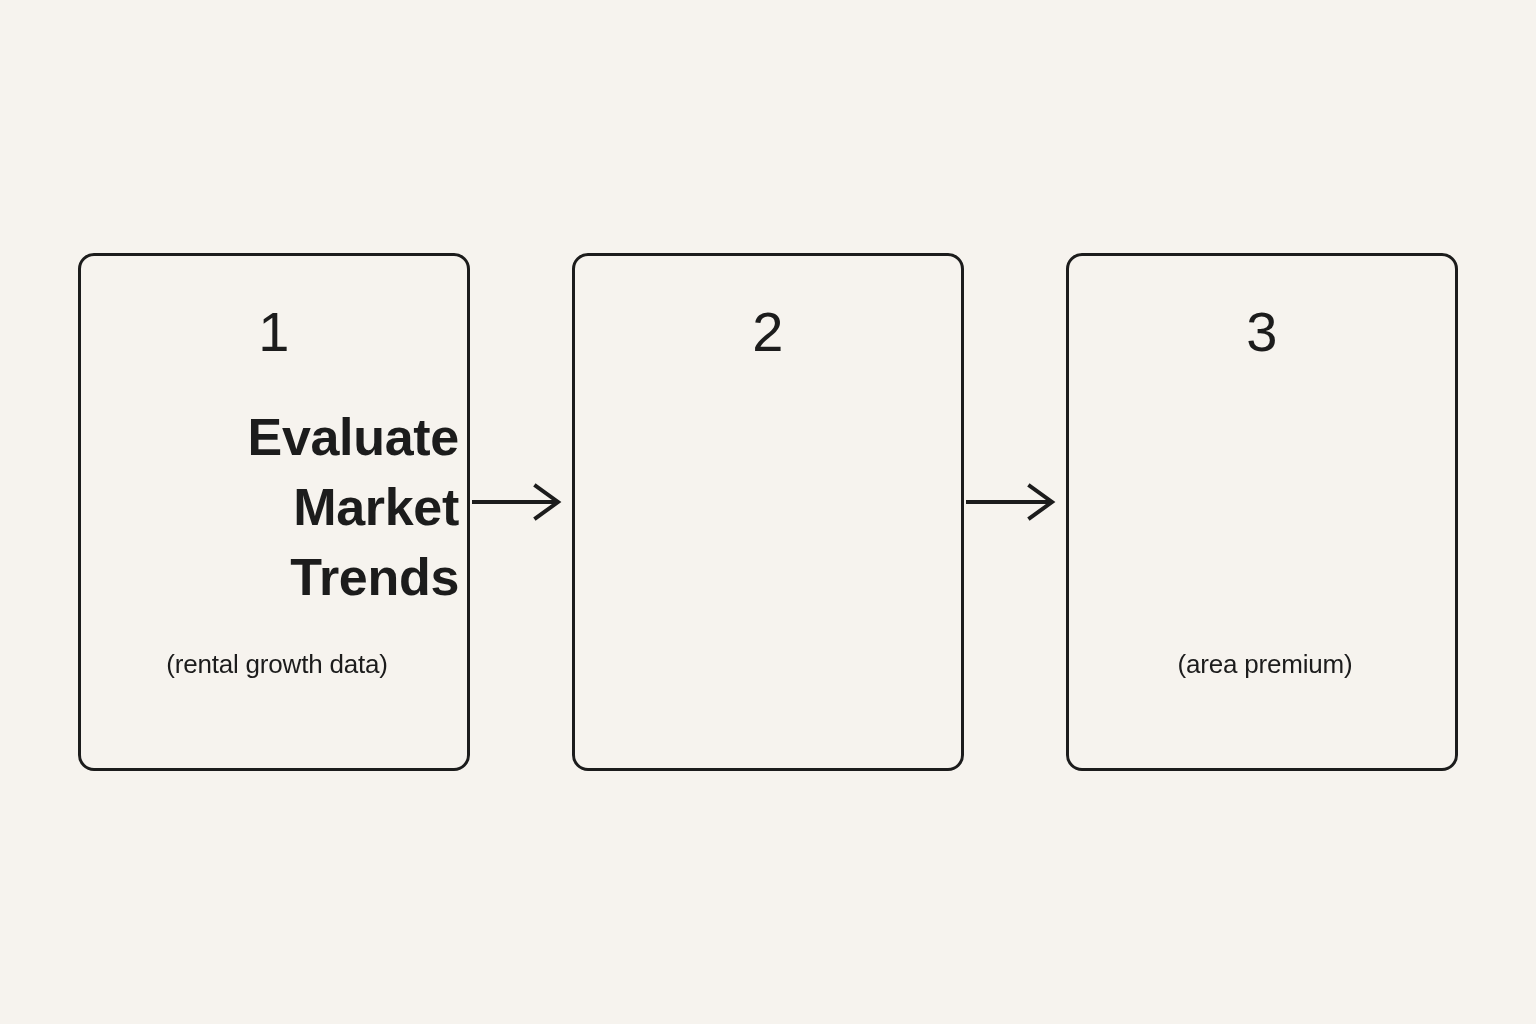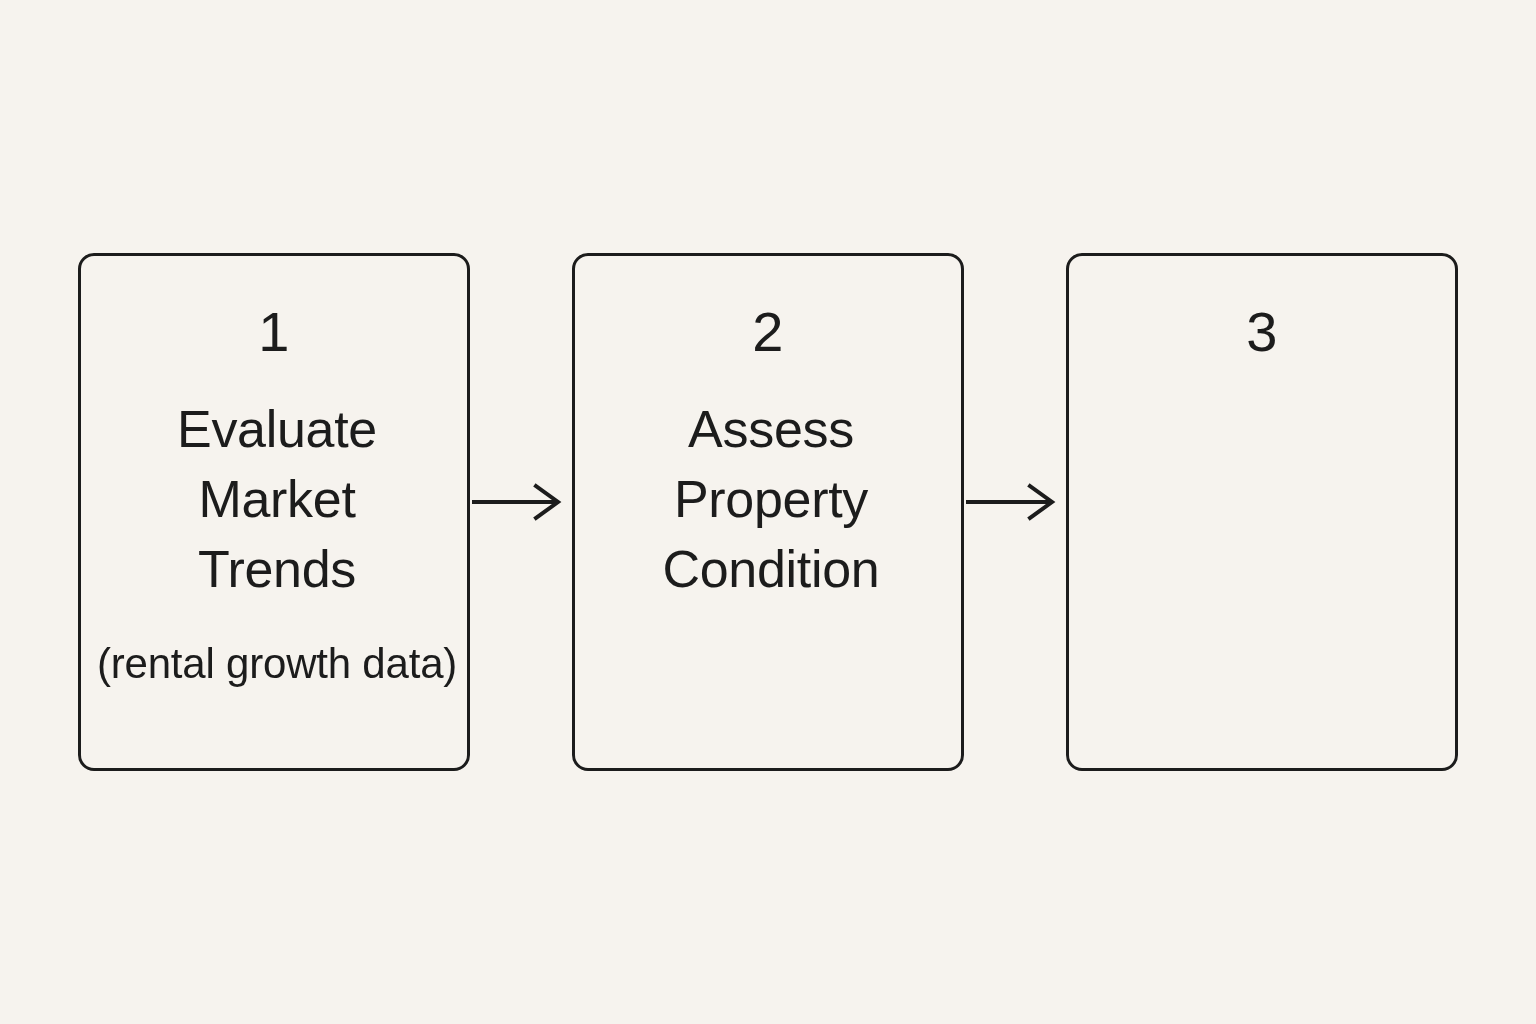--- a/index.html
+++ b/index.html
@@ -45,39 +45,39 @@
     text-align: center;
     font-size: 56px;
     font-weight: 400;
     line-height: 1;
     color: #1C1C1C;
     letter-spacing: 0.5px;
   }
 
   .step-title {
     position: absolute;
-    top: 138px;
+    top: 146px;
     left: 14px;
     width: 364px;
-    text-align: center;
+    text-align: right;
     font-size: 52px;
-    font-weight: 400;
+    font-weight: 700;
     line-height: 70px;
     color: #1C1C1C;
     letter-spacing: -0.3px;
     white-space: pre-line;
   }
 
   .step-subtitle {
     position: absolute;
     top: 380px;
     left: 14px;
     width: 364px;
     text-align: center;
-    font-size: 42px;
+    font-size: 26px;
     font-weight: 400;
     line-height: 56px;
     color: #1C1C1C;
     letter-spacing: -0.2px;
   }
 
   
   .connector-arrow {
     position: absolute;
     top: 478px;
@@ -107,29 +107,27 @@
 
   <div class="connector-arrow" id="connector-arrow-1">
     <svg viewBox="0 0 96 48" xmlns="http://www.w3.org/2000/svg">
       <path d="M 2 24 L 86 24" stroke="#1C1C1C" stroke-width="4" fill="none"></path>
       <path d="M 66 8 L 88 24 L 66 40" stroke="#1C1C1C" stroke-width="4" fill="none" stroke-linecap="square" stroke-linejoin="miter"></path>
     </svg>
   </div>
 
   <div class="step-box" id="step-box-2">
     <div class="step-number">2</div>
-    <div class="step-title">Assess
-Property
-Condition</div>
   </div>
 
   <div class="connector-arrow" id="connector-arrow-2">
     <svg viewBox="0 0 96 48" xmlns="http://www.w3.org/2000/svg">
       <path d="M 2 24 L 86 24" stroke="#1C1C1C" stroke-width="4" fill="none"></path>
       <path d="M 66 8 L 88 24 L 66 40" stroke="#1C1C1C" stroke-width="4" fill="none" stroke-linecap="square" stroke-linejoin="miter"></path>
     </svg>
   </div>
 
   <div class="step-box" id="step-box-3">
     <div class="step-number">3</div>
+    <div class="step-subtitle">(area premium)</div>
   </div>
 
 </div>
 
 </body></html>

